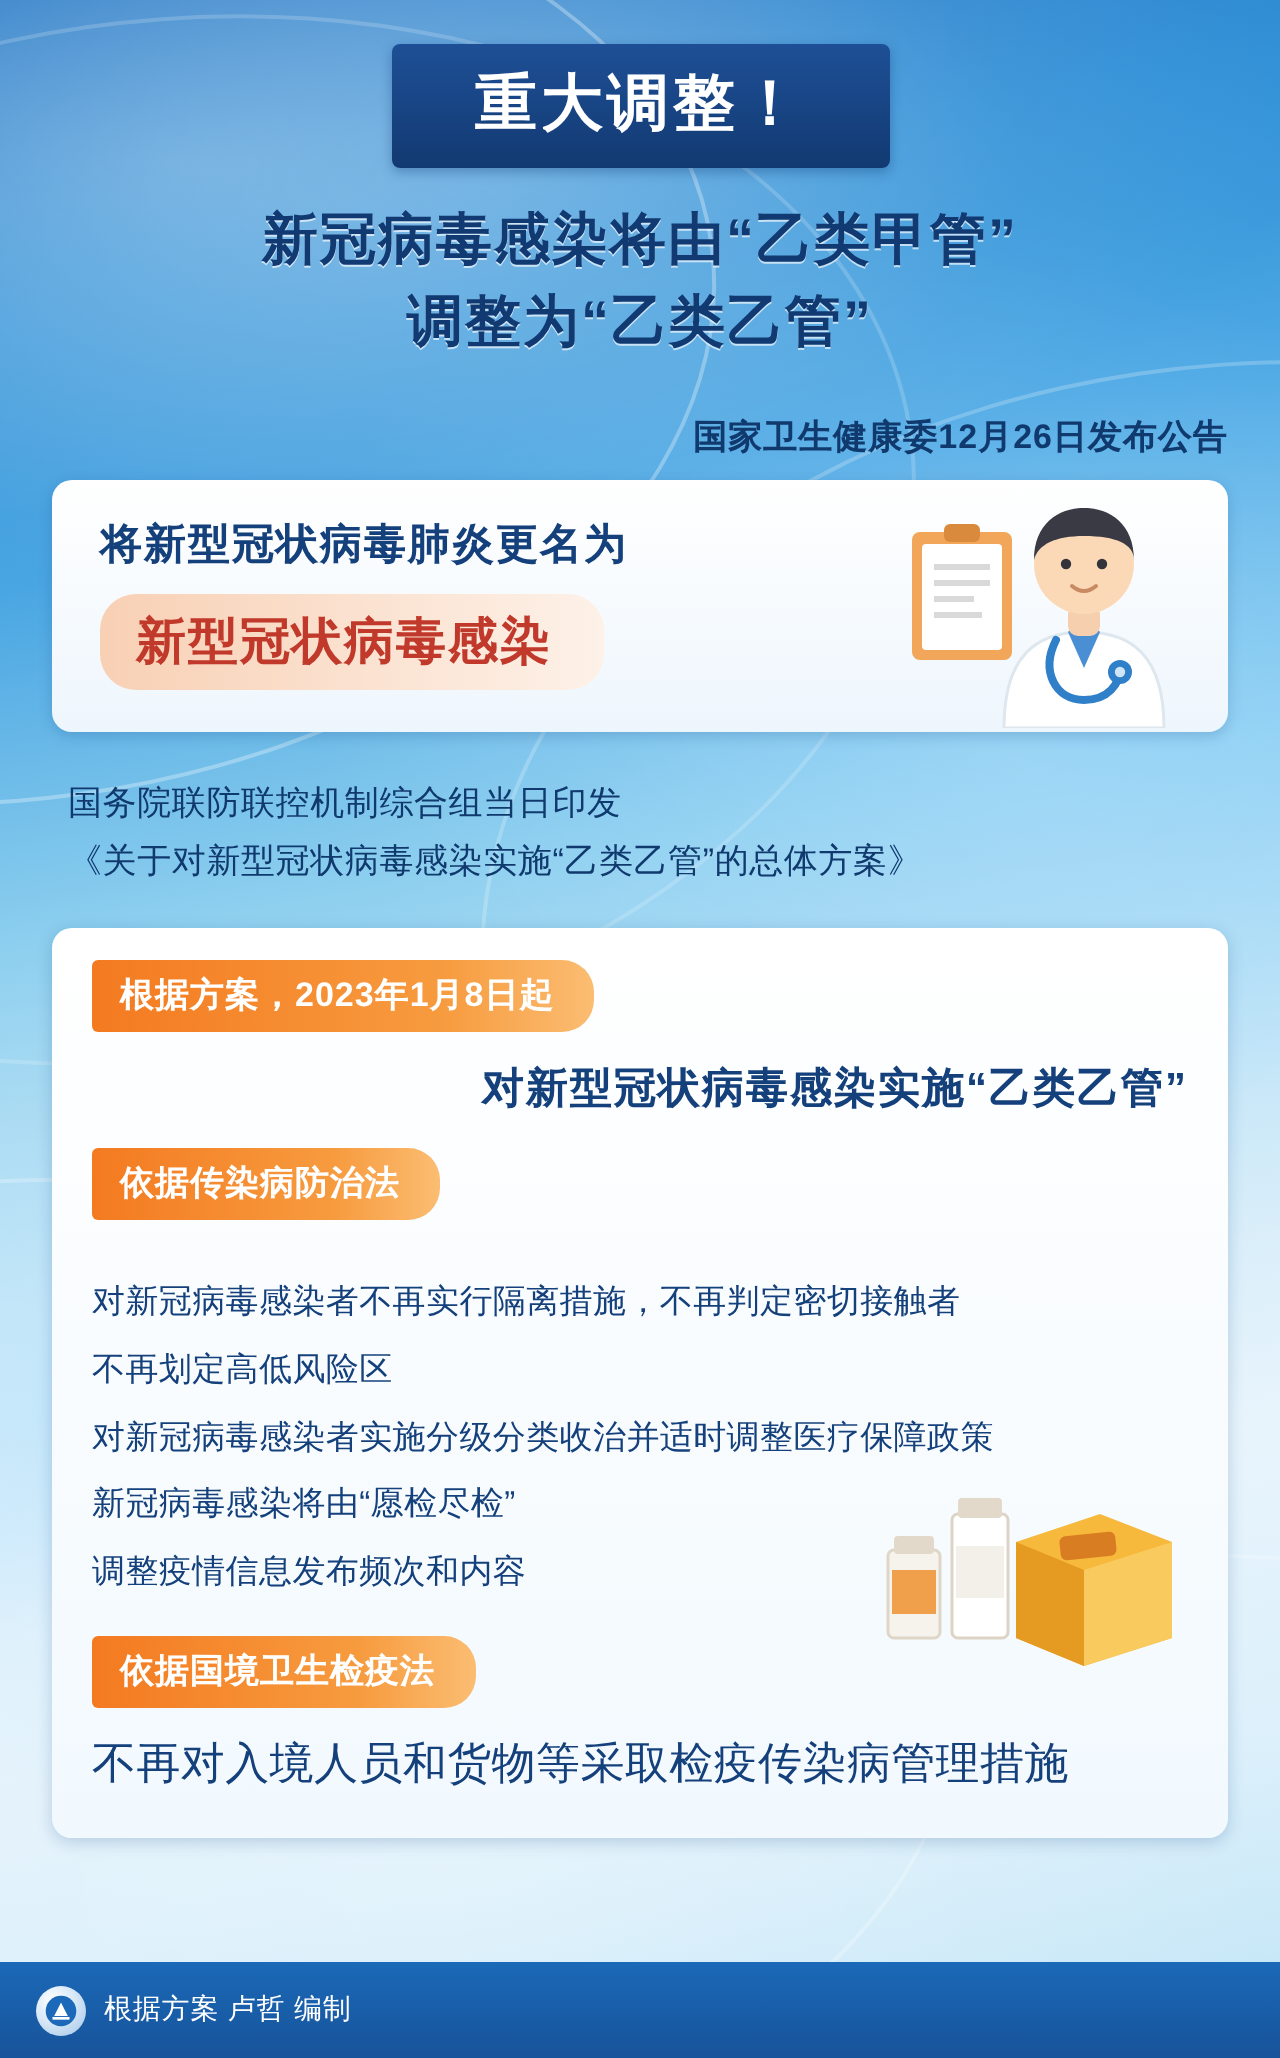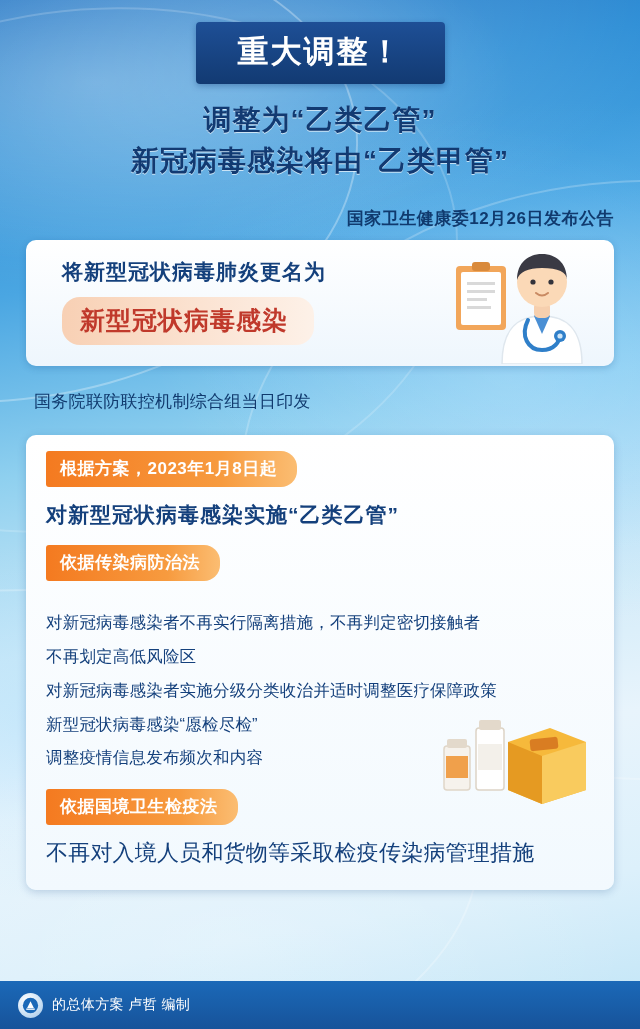--- a/index.html
+++ b/index.html
@@ -100,21 +100,21 @@
     height: 126px;
     border-radius: 10px;
     background: linear-gradient(180deg, #ffffff 0%, #eef6fd 100%);
     box-shadow: 0 2px 7px rgba(20,70,130,0.22);
     overflow: visible;
   }
   .rename-inner {
     position: absolute;
     left: 0; top: 0; bottom: 0;
     width: 497px;
-    padding: 18px 0 0 36px;
+    padding: 18px 0 0 24px;
   }
   .rename-line1 {
     color: #14407c;
     font-size: 21px;
     font-weight: bold;
     letter-spacing: 1px;
   }
   .rename-pill {
     margin-top: 11px;
     display: inline-block;
@@ -162,21 +162,21 @@
     background: linear-gradient(90deg, #f47a20 0%, #f79b3f 70%, #fbbd72 100%);
     color: #ffffff;
     font-size: 17px;
     font-weight: bold;
     padding: 6px 20px 7px 14px;
     border-radius: 3px 16px 16px 3px;
     letter-spacing: 0.5px;
   }
   .panel-h2 {
     margin-top: 14px;
-    text-align: left;
+    text-align: right;
     color: #14407c;
     font-size: 21px;
     font-weight: bold;
     letter-spacing: 1px;
   }
   .tag2 { margin-top: 16px; }
   .bullets {
     margin-top: 25px;
     color: #14407c;
     font-size: 16.5px;
@@ -236,22 +236,22 @@
   <div class="curve c2"></div>
   <div class="curve c3"></div>
   <div class="curve c4"></div>
 </div>
 
 <div class="content">
 
   <div class="headline-wrap">
     <div class="headline-main">重大调整！</div>
     <div class="headline-sub">
+      <div>新冠病毒感染将由“乙类甲管”</div>
       <div>调整为“乙类乙管”</div>
-      <div>新冠病毒感染将由“乙类甲管”</div>
     </div>
   </div>
 
   <div class="lead-line">国家卫生健康委12月26日发布公告</div>
 
   <div class="rename-card">
     <div class="rename-inner">
       <div class="rename-line1">将新型冠状病毒肺炎更名为</div>
       <div class="rename-pill">
         <span class="rename-line2">新型冠状病毒感染</span>
@@ -283,31 +283,32 @@
       <g>
         <path d="M78 96 C70 112 78 126 92 126 C104 126 110 118 110 110" stroke="#2f7fc9" stroke-width="4" fill="none" stroke-linecap="round"></path>
         <circle cx="110" cy="112" r="6" fill="#2f7fc9"></circle>
         <circle cx="110" cy="112" r="2.6" fill="#cfe6f8"></circle>
       </g>
     </svg>
   </div>
 
   <div class="mid-text">
     <div>国务院联防联控机制综合组当日印发</div>
+    <div>《关于对新型冠状病毒感染实施“乙类乙管”的总体方案》</div>
   </div>
 
   <div class="panel">
     <div class="tag">根据方案，2023年1月8日起</div>
     <div class="panel-h2">对新型冠状病毒感染实施“乙类乙管”</div>
     <div class="tag tag2">依据传染病防治法</div>
     <div class="bullets">
       <div>对新冠病毒感染者不再实行隔离措施，不再判定密切接触者</div>
       <div>不再划定高低风险区</div>
       <div>对新冠病毒感染者实施分级分类收治并适时调整医疗保障政策</div>
-      <div>新型冠状病毒感染“愿检尽检”</div>
+      <div>新冠病毒感染将由“愿检尽检”</div>
       <div>调整疫情信息发布频次和内容</div>
     </div>
     <div class="tag tag3">依据国境卫生检疫法</div>
     <div class="final-line">不再对入境人员和货物等采取检疫传染病管理措施</div>
 
     <svg class="meds" viewBox="0 0 150 110">
 
       <rect x="6" y="52" width="26" height="44" rx="3" fill="#f6f2ec" stroke="#e0d6c8" stroke-width="1.5"></rect>
       <rect x="8" y="62" width="22" height="22" fill="#f0a04b"></rect>
       <rect x="9" y="45" width="20" height="9" rx="2" fill="#e3d9cb"></rect>
@@ -326,14 +327,14 @@
 </div>
 
 <div class="footer">
   <div class="footer-logo">
     <svg width="17" height="17" viewBox="0 0 20 20">
       <circle cx="10" cy="10" r="9" fill="#1b69b8"></circle>
       <path d="M6 13 L10 5 L14 13 Z" fill="#ffffff"></path>
       <rect x="5" y="13.5" width="10" height="1.6" fill="#ffffff"></rect>
     </svg>
   </div>
-  <div class="footer-text">的总体方案 卢哲 编制</div>
+  <div class="footer-text">根据方案 卢哲 编制</div>
 </div>
 
 </body></html>

